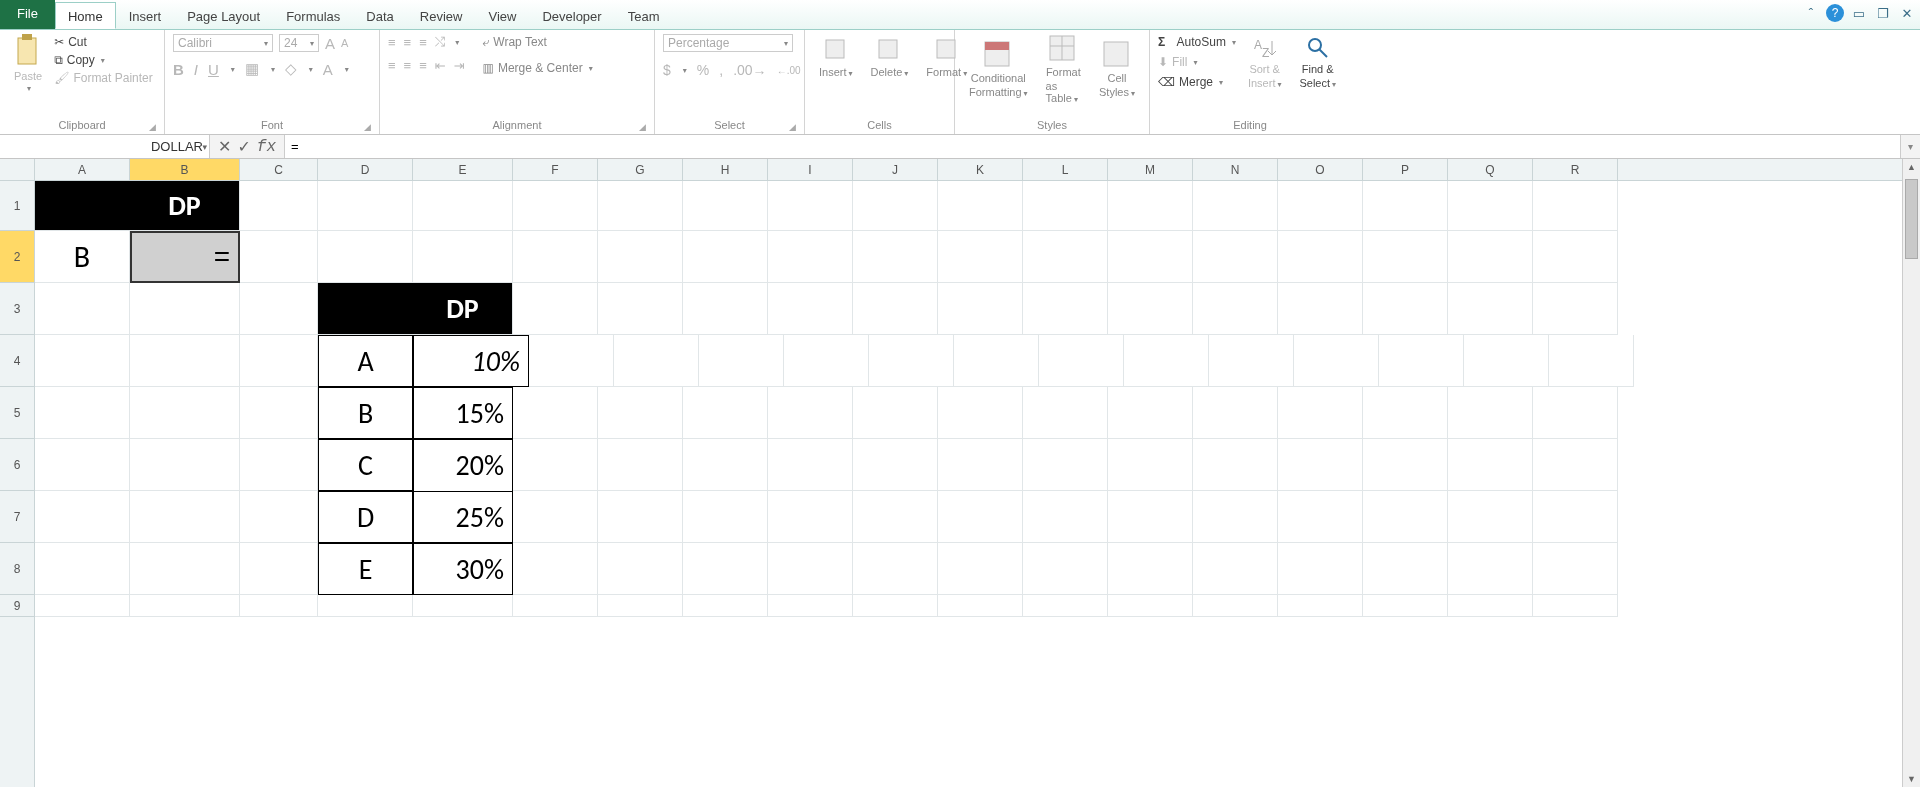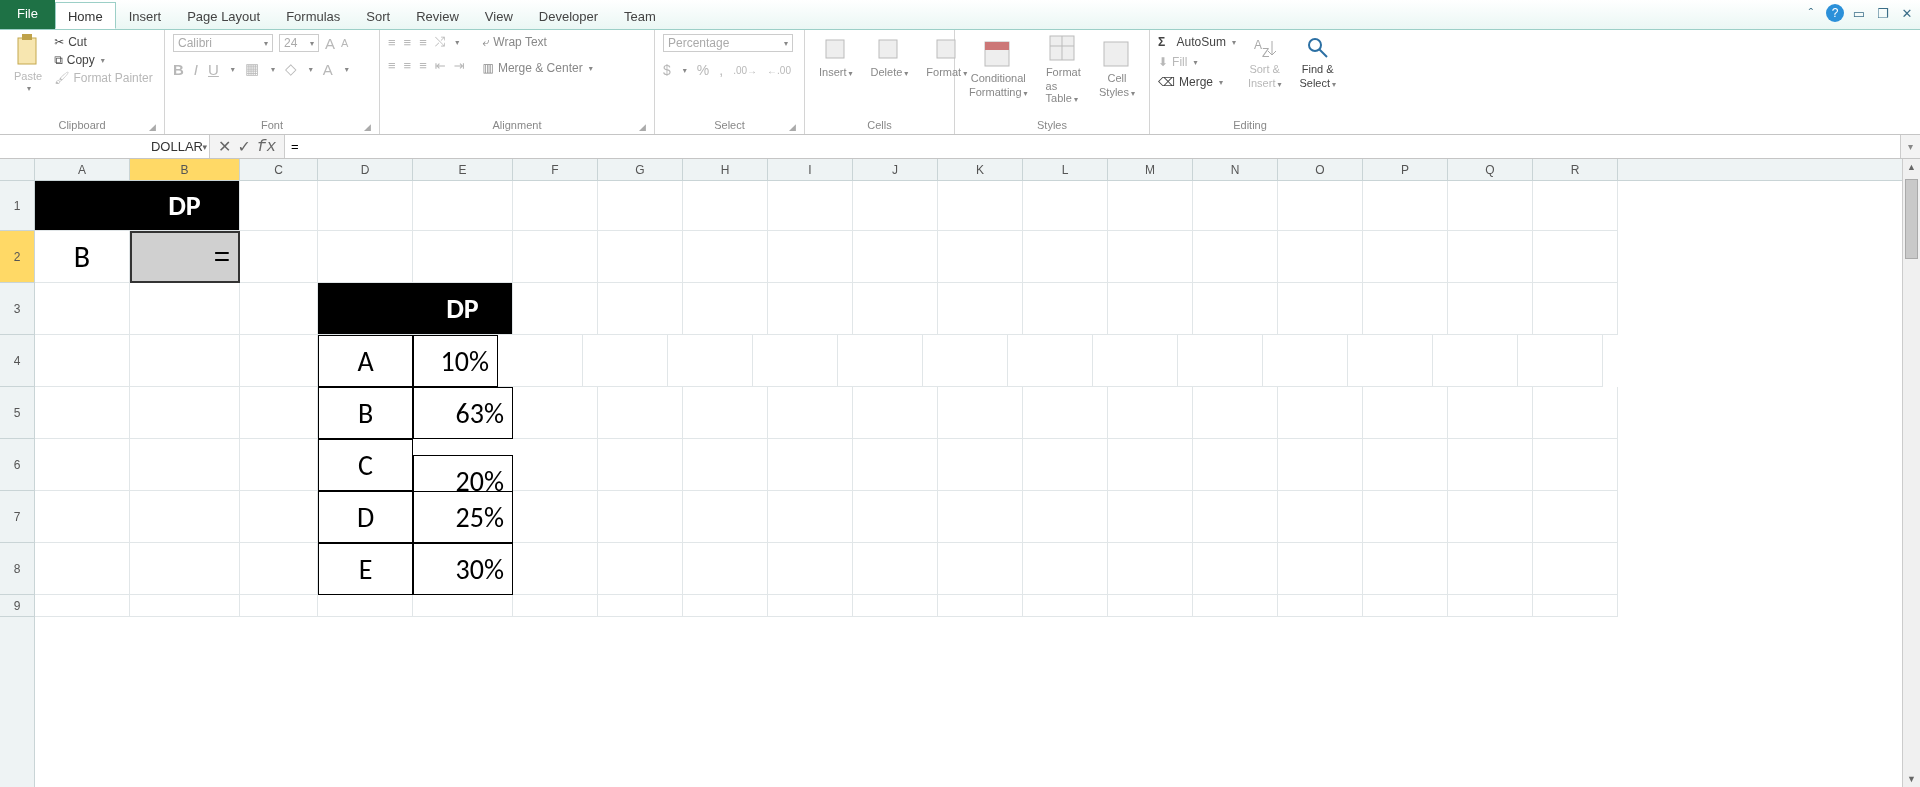--- a/index.html
+++ b/index.html
@@ -65,21 +65,21 @@
 </style>
 </head>
 <body>
 
 <div class="tabbar">
   <div class="tab file">File</div>
   <div class="tab active">Home</div>
   <div class="tab">Insert</div>
   <div class="tab">Page Layout</div>
   <div class="tab">Formulas</div>
-  <div class="tab">Sort</div>
+  <div class="tab">Data</div>
   <div class="tab">Review</div>
   <div class="tab">View</div>
   <div class="tab">Developer</div>
   <div class="tab">Team</div>
   <div class="winbtns">
     <div class="winbtn">ˆ</div>
     <div class="helpcirc">?</div>
     <div class="winbtn">▭</div>
     <div class="winbtn">❐</div>
     <div class="winbtn">✕</div>
@@ -184,21 +184,21 @@
     <div class="stack faded">
       <div class="combo" style="width:130px">
           <span>Percentage</span>
           <span class="dd">▾</span>
         </div>
       <div class="row" style="gap:10px; padding-top:8px; font-size:14px;">
         <span>$</span>
           <span class="dd">▾</span>
         <span>%</span>
         <span>,</span>
-        <span style="font-size:10px">.00→</span>
+        <span style="font-size:14px">.00→</span>
         <span style="font-size:10px">←.00</span>
       </div>
     </div>
     <div class="group-label"><span>Select</span><span class="launcher">◢</span></div>
   </div>
 
   <div class="group" style="width:150px">
     <div class="row faded">
       <div class="bigbtn">
           <svg width="26" height="30">
@@ -398,61 +398,61 @@
           <div class="cell" style="width: 85px; height: 52px;"></div>
           <div class="cell" style="width: 85px; height: 52px;"></div>
           <div class="cell" style="width: 85px; height: 52px;"></div>
           <div class="cell" style="width: 85px; height: 52px;"></div>
         </div>
         <div class="gridrow" style="height: 52px;">
           <div class="cell" style="width: 95px; height: 52px;"></div>
           <div class="cell" style="width: 110px; height: 52px;"></div>
           <div class="cell" style="width: 78px; height: 52px;"></div>
           <div class="cell tblcell ctr" style="width: 95px; height: 52px;">A</div>
-          <div class="cell tblcell rt" style="width: 85px; height: 52px;">10%</div>
+          <div class="cell tblcell rt" style="width: 116px; height: 52px; font-style: italic;">10%</div>
           <div class="cell" style="width: 85px; height: 52px;"></div>
           <div class="cell" style="width: 85px; height: 52px;"></div>
           <div class="cell" style="width: 85px; height: 52px;"></div>
           <div class="cell" style="width: 85px; height: 52px;"></div>
           <div class="cell" style="width: 85px; height: 52px;"></div>
           <div class="cell" style="width: 85px; height: 52px;"></div>
           <div class="cell" style="width: 85px; height: 52px;"></div>
           <div class="cell" style="width: 85px; height: 52px;"></div>
           <div class="cell" style="width: 85px; height: 52px;"></div>
           <div class="cell" style="width: 85px; height: 52px;"></div>
           <div class="cell" style="width: 85px; height: 52px;"></div>
           <div class="cell" style="width: 85px; height: 52px;"></div>
           <div class="cell" style="width: 85px; height: 52px;"></div>
         </div>
         <div class="gridrow" style="height: 52px;">
           <div class="cell" style="width: 95px; height: 52px;"></div>
           <div class="cell" style="width: 110px; height: 52px;"></div>
           <div class="cell" style="width: 78px; height: 52px;"></div>
           <div class="cell tblcell ctr" style="width: 95px; height: 52px;">B</div>
-          <div class="cell tblcell rt" style="width: 100px; height: 52px;">63%</div>
+          <div class="cell tblcell rt" style="width: 100px; height: 52px;">15%</div>
           <div class="cell" style="width: 85px; height: 52px;"></div>
           <div class="cell" style="width: 85px; height: 52px;"></div>
           <div class="cell" style="width: 85px; height: 52px;"></div>
           <div class="cell" style="width: 85px; height: 52px;"></div>
           <div class="cell" style="width: 85px; height: 52px;"></div>
           <div class="cell" style="width: 85px; height: 52px;"></div>
           <div class="cell" style="width: 85px; height: 52px;"></div>
           <div class="cell" style="width: 85px; height: 52px;"></div>
           <div class="cell" style="width: 85px; height: 52px;"></div>
           <div class="cell" style="width: 85px; height: 52px;"></div>
           <div class="cell" style="width: 85px; height: 52px;"></div>
           <div class="cell" style="width: 85px; height: 52px;"></div>
           <div class="cell" style="width: 85px; height: 52px;"></div>
         </div>
         <div class="gridrow" style="height: 52px;">
           <div class="cell" style="width: 95px; height: 52px;"></div>
           <div class="cell" style="width: 110px; height: 52px;"></div>
           <div class="cell" style="width: 78px; height: 52px;"></div>
           <div class="cell tblcell ctr" style="width: 95px; height: 52px;">C</div>
-          <div class="cell tblcell rt" style="width: 100px; height: 53px; margin-top: 16px;">20%</div>
+          <div class="cell tblcell rt" style="width: 100px; height: 53px;">20%</div>
           <div class="cell" style="width: 85px; height: 52px;"></div>
           <div class="cell" style="width: 85px; height: 52px;"></div>
           <div class="cell" style="width: 85px; height: 52px;"></div>
           <div class="cell" style="width: 85px; height: 52px;"></div>
           <div class="cell" style="width: 85px; height: 52px;"></div>
           <div class="cell" style="width: 85px; height: 52px;"></div>
           <div class="cell" style="width: 85px; height: 52px;"></div>
           <div class="cell" style="width: 85px; height: 52px;"></div>
           <div class="cell" style="width: 85px; height: 52px;"></div>
           <div class="cell" style="width: 85px; height: 52px;"></div>

